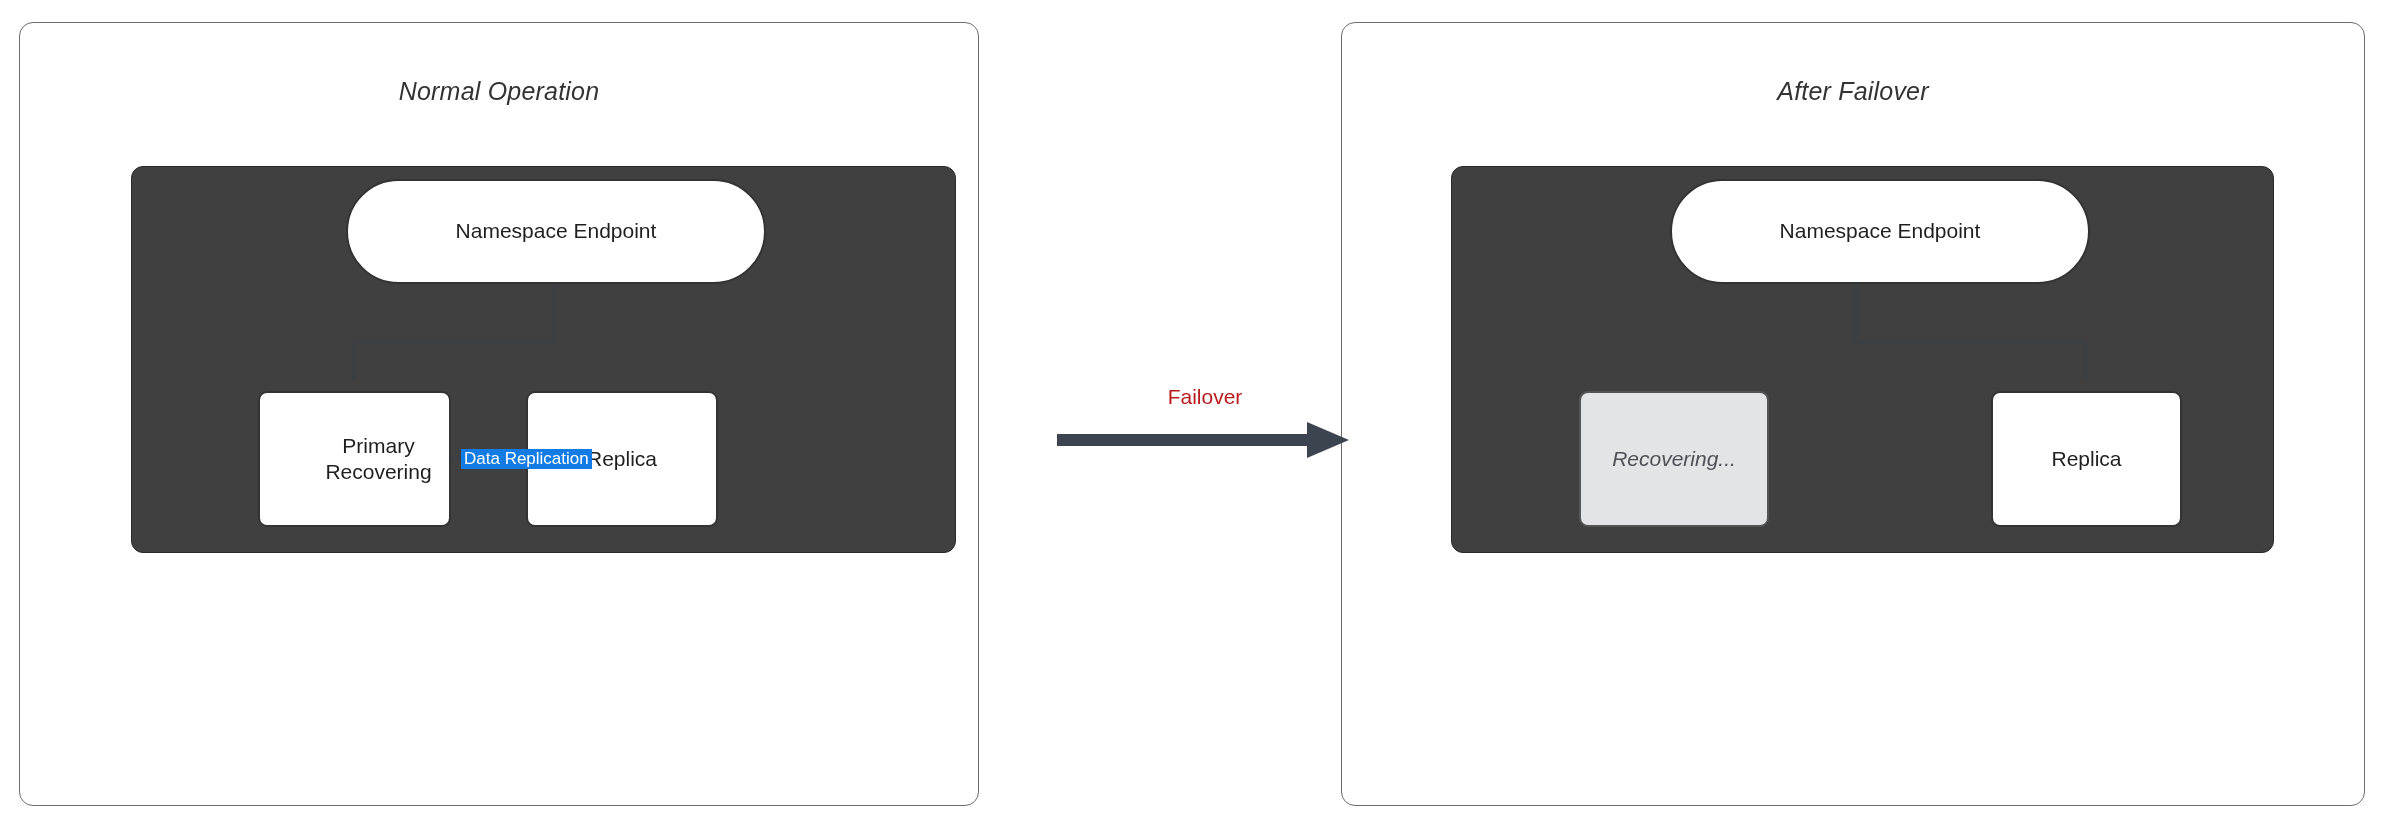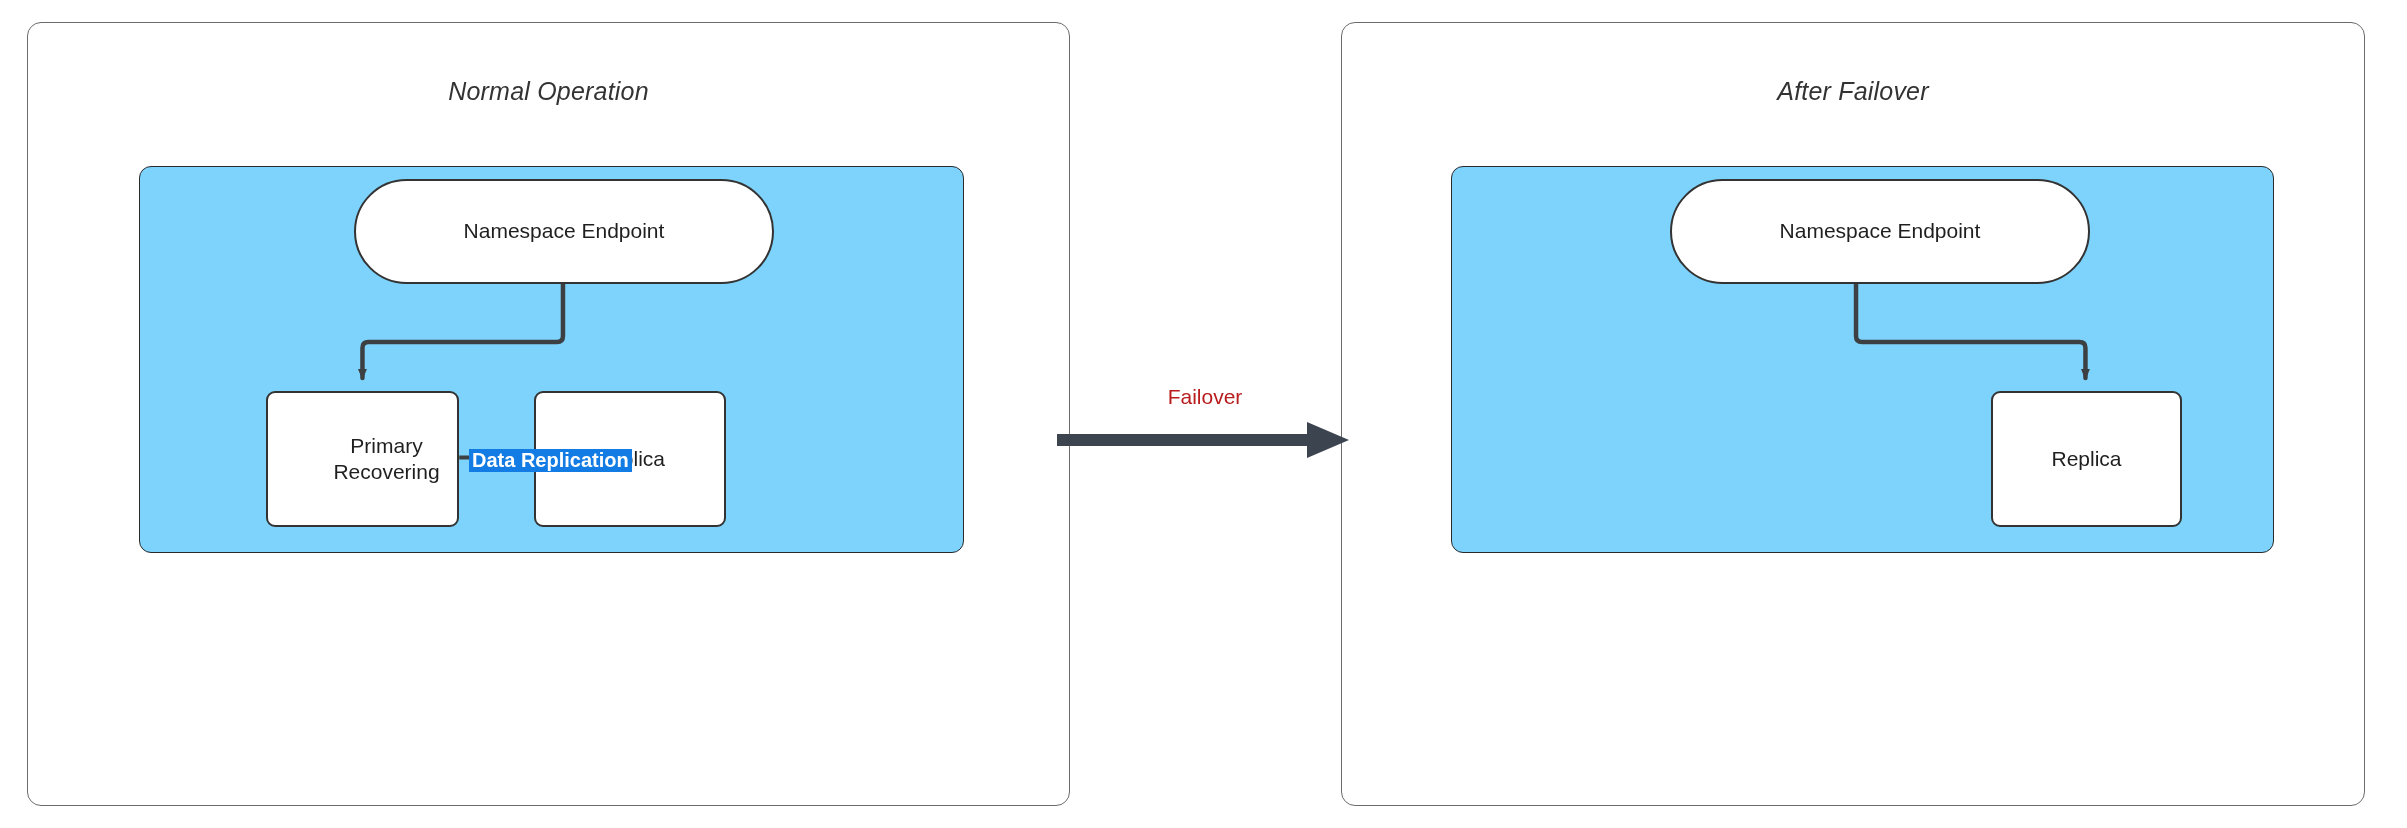--- a/index.html
+++ b/index.html
@@ -21,41 +21,41 @@
   }
 
   
   .panel {
     position: absolute;
     box-sizing: border-box;
     background: #ffffff;
     border: 1.6px solid #6b6b6b;
     border-radius: 14px;
   }
-  #panel-left  { left: 19px;   top: 22px; width: 1043px; height: 784px; margin-left: 8px; }
+  #panel-left  { left: 19px;   top: 22px; width: 960px; height: 784px; }
   #panel-right { left: 1341px; top: 22px; width: 1024px; height: 784px; }
 
   .panel-title {
     position: absolute;
     top: 54px;
     left: 0;
     width: 100%;
     text-align: center;
     font-style: italic;
     font-size: 25px;
     color: #333333;
     letter-spacing: 0.2px;
     white-space: nowrap;
   }
 
   
   .zone {
     position: absolute;
     box-sizing: border-box;
-    background: #7dd3fc;
+    background: #404040;
     border: 1.6px solid #2a2a2a;
     border-radius: 12px;
   }
   #zone-left  { left: 111px; top: 143px; width: 825px; height: 387px; }
   #zone-right { left: 109px; top: 143px; width: 823px; height: 387px; }
 
   
   .node {
     position: absolute;
     box-sizing: border-box;
@@ -100,22 +100,22 @@
     width: 100%; height: 100%;
     overflow: visible;
     z-index: 2;
     pointer-events: none;
   }
 
   
   .edge-label {
     position: absolute;
     color: #ffffff;
-    font-weight: bold;
-    font-size: 20px;
+    font-weight: normal;
+    font-size: 17px;
     white-space: nowrap;
     z-index: 4;
     background: #127ce4;
     padding: 0 3px;
   }
   #label-data-replication { left: 329px; top: 282px; }
 
   
   #failover-arrow {
     position: absolute;
@@ -200,20 +200,23 @@
           </marker>
         </defs>
 
         <path d="M 405,117 L 405,170 Q 405,176 411,176 L 629,176 Q 635,176 635,182 L 635,212" fill="none" stroke="#3c4043" stroke-width="4.5" stroke-linecap="round" stroke-linejoin="round" marker-end="url(#ah-right)"></path>
       </svg>
 
       <div class="node capsule" id="node-endpoint-right">
         <span>Namespace Endpoint</span>
       </div>
 
+      <div class="node boxy recovering" id="node-recovering-right">
+        <span>Recovering...</span>
+      </div>
 
       <div class="node boxy" id="node-replica-right">
         <span>Replica</span>
       </div>
     </div>
   </div>
 
 </div>
 
 </body></html>

